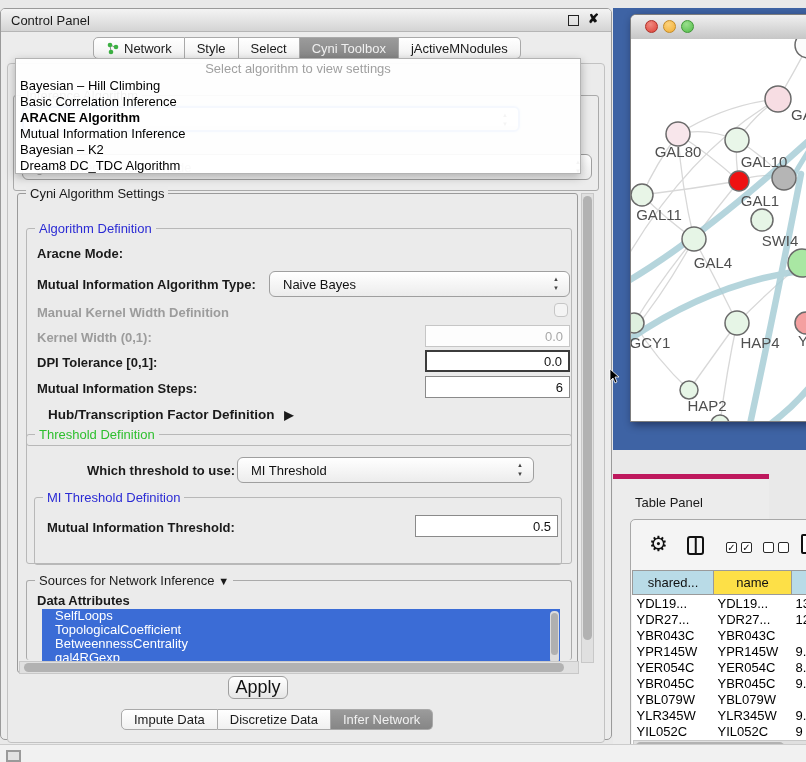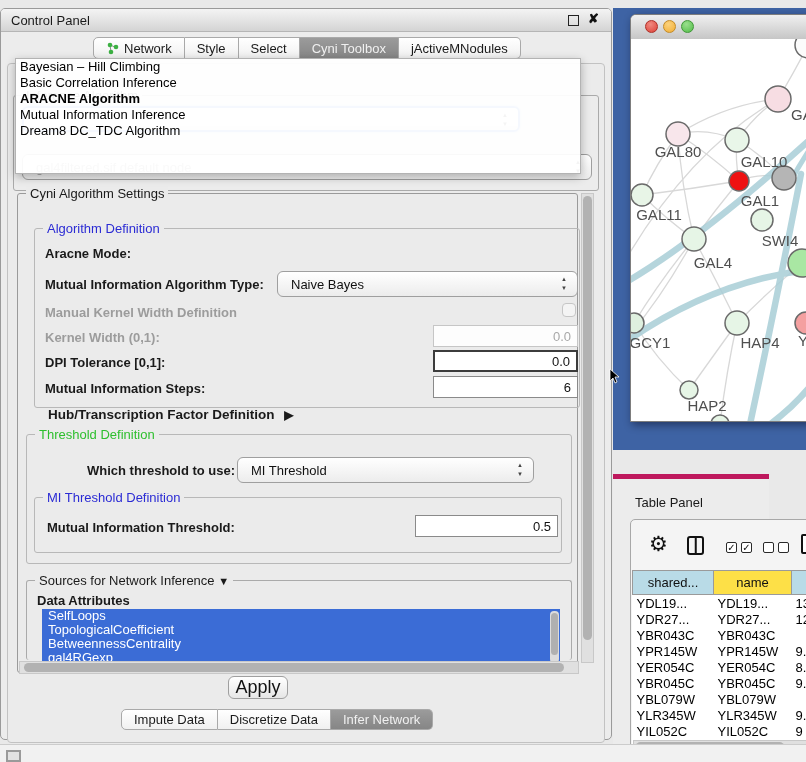--- a/index.html
+++ b/index.html
@@ -38,21 +38,21 @@
   .popup{position:absolute;left:14px;top:49px;width:566px;height:116px;background:rgba(255,255,255,0.94);border:1px solid #b3b3b3;box-shadow:0 3px 9px rgba(0,0,0,0.28);z-index:30;box-sizing:border-box;}
   .popup .prompt{height:19px;text-align:center;font-size:13px;color:#a0a0a0;line-height:19px;}
   .popup .item{height:16px;line-height:16px;font-size:13px;color:#000;padding-left:4px;white-space:nowrap;}
   .popup .item.bold{font-weight:700;}
   
   .vscroll{position:absolute;width:13px;background:#e0e0e0;border:1px solid #c8c8c8;box-sizing:border-box;}
   .vthumb{position:absolute;left:1px;right:1px;background:#b2b2b2;border-radius:6px;}
   .hscroll{position:absolute;height:13px;background:#e0e0e0;border:1px solid #c8c8c8;box-sizing:border-box;}
   .hthumb{position:absolute;top:1px;bottom:1px;background:#b2b2b2;border-radius:6px;}
   .attr-list{position:absolute;background:#3b6cd6;overflow:hidden;}
-  .attr-list .ai{height:14px;line-height:14px;font-size:13px;color:#ffffff;padding-left:6px;white-space:nowrap;}
+  .attr-list .ai{height:14px;line-height:14px;font-size:13px;color:#ffffff;padding-left:13px;white-space:nowrap;}
   .btn{position:absolute;background:linear-gradient(#ffffff,#e6e6e6);border:1px solid #9f9f9f;border-radius:6px;font-size:18px;color:#111;text-align:center;box-sizing:border-box;}
   
   .desktop{position:absolute;left:613px;top:8px;width:193px;height:442px;background:#3e63a4;}
   .netwin{position:absolute;left:630px;top:14px;width:200px;height:408px;background:#ffffff;border:1px solid #7d7d7d;border-radius:6px 6px 0 0;box-shadow:2px 3px 8px rgba(0,0,20,0.45);box-sizing:border-box;overflow:hidden;}
   .net-titlebar{position:absolute;left:0;top:0;right:0;height:24px;background:linear-gradient(#f0f0f0,#c6c6c6);border-bottom:1px solid #9a9a9a;}
   .light{position:absolute;top:5px;width:13px;height:13px;border-radius:50%;box-sizing:border-box;}
   .net-canvas{position:absolute;left:0;top:24px;right:0;bottom:0;background:#fff;}
   
   .tpanel{position:absolute;left:613px;top:474px;width:156px;height:294px;background:#ececec;border-top:5px solid #be185d;}
   .tpanel-title{position:absolute;left:22px;top:16px;font-size:13px;color:#1a1a1a;}
@@ -120,31 +120,33 @@
       <div class="combo" style="left:8px;top:58px;width:570px;">
         <span class="cv" style="color:#9a9a9a;">gal4filtered.sif default node</span>
         <span class="spin">
             <div>▲</div>
             <div>▼</div>
           </span>
       </div>
     </div>
 
     <div class="popup">
+      <div class="prompt">Select algorithm to view settings</div>
       <div class="item">Bayesian – Hill Climbing</div>
       <div class="item">Basic Correlation Inference</div>
       <div class="item bold">ARACNE Algorithm</div>
       <div class="item">Mutual Information Inference</div>
+      <div class="item">Bayesian – K2</div>
       <div class="item">Dream8 DC_TDC Algorithm</div>
     </div>
 
     <div class="group" style="left:16px;top:184px;width:561px;height:480px;border-color:#9a9a9a;">
       <span class="legend black">Cyni Algorithm Settings</span>
 
-      <div class="group" style="left:16px;top:34px;width:546px;height:180px;border-color:#b8b8b8;">
+      <div class="group" style="left:8px;top:34px;width:546px;height:218px;border-color:#b8b8b8;">
         <span class="legend blue">Algorithm Definition</span>
         <span class="lbl" style="left:10px;top:17px;">Aracne Mode:</span>
         <span class="lbl" style="left:10px;top:48px;">Mutual Information Algorithm Type:</span>
         <div class="combo" style="left:242px;top:42px;width:301px;">
           <span class="cv">Naive Bayes</span>
           <span class="spin">
               <div>▲</div>
               <div>▼</div>
             </span>
         </div>
@@ -166,21 +168,21 @@
       <div class="group" style="left:8px;top:240px;width:546px;height:130px;border-color:#b8b8b8;">
         <span class="legend green">Threshold Definition</span>
         <span class="lbl" style="left:60px;top:28px;">Which threshold to use:</span>
         <div class="combo" style="left:210px;top:22px;width:297px;">
           <span class="cv">MI Threshold</span>
           <span class="spin">
               <div>▲</div>
               <div>▼</div>
             </span>
         </div>
-        <div class="group" style="left:7px;top:62px;width:528px;height:56px;border-color:#b8b8b8;">
+        <div class="group" style="left:7px;top:62px;width:528px;height:68px;border-color:#b8b8b8;">
           <span class="legend blue">MI Threshold Definition</span>
           <span class="lbl" style="left:12px;top:22px;">Mutual Information Threshold:</span>
           <div class="field" style="left:380px;top:17px;width:143px;">0.5</div>
         </div>
       </div>
 
       <div class="group" style="left:8px;top:386px;width:546px;height:80px;border-bottom:none;overflow:visible;">
         <span class="legend black">
           <span>Sources for Network Inference</span>
           <span style="font-size:11px;">▼</span>

